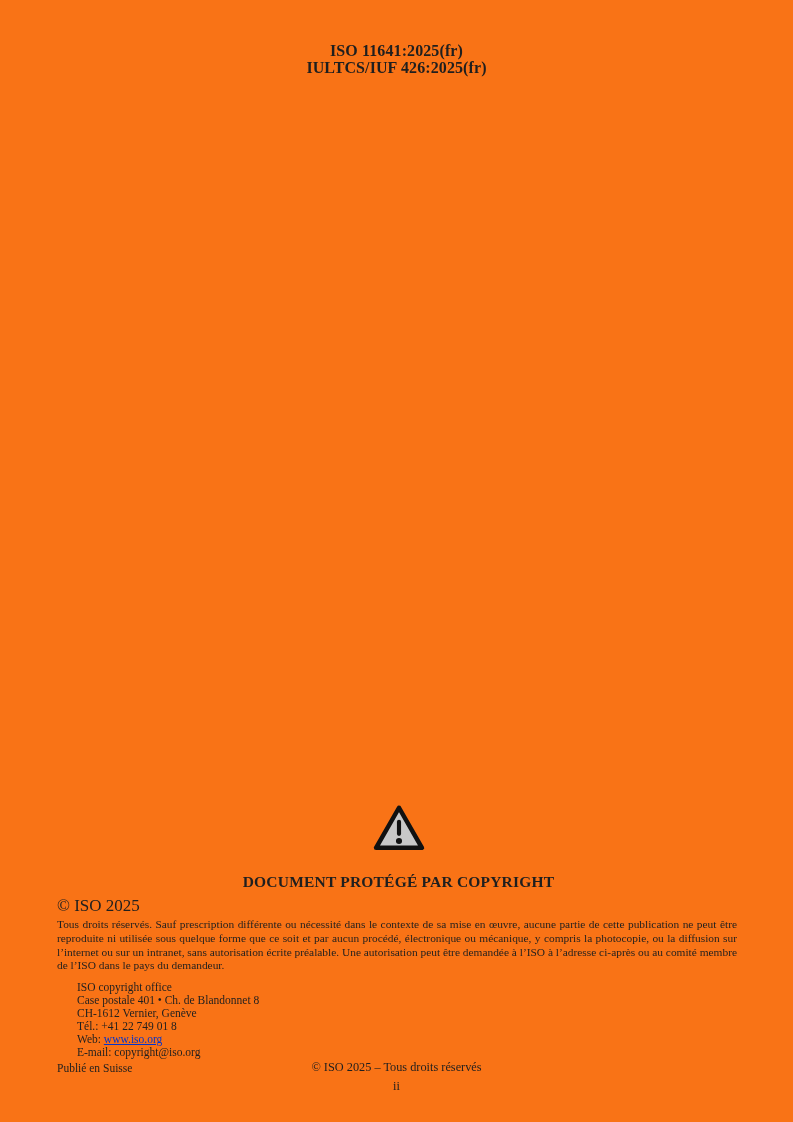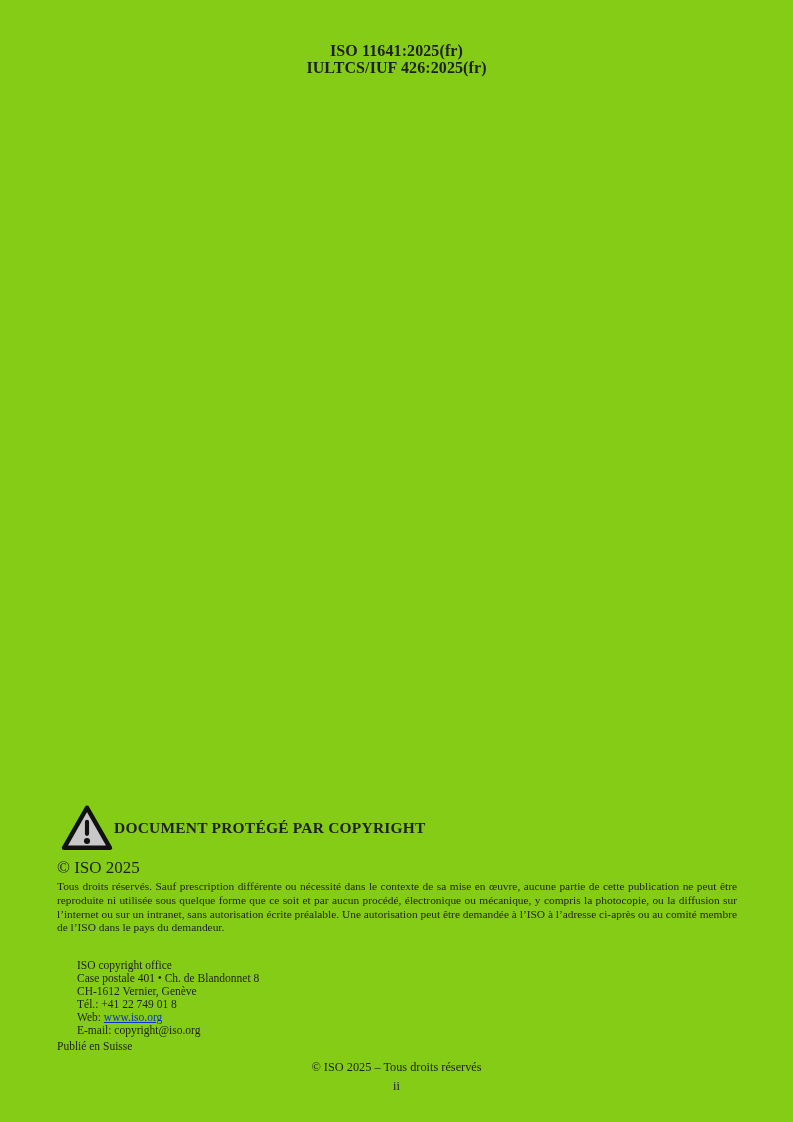--- a/index.html
+++ b/index.html
@@ -4,21 +4,21 @@
 <style>
   html, body {
     margin: 0;
     padding: 0;
     background: #ffffff;
   }
   .page {
     position: relative;
     width: 793px;
     height: 1122px;
-    background: #84cc16;
+    background: #f97316;
     font-family: "Liberation Serif", "DejaVu Serif", serif;
     color: #1f1f1f;
     overflow: hidden;
   }
 
   
   .doc-header {
     position: absolute;
     top: 42px;
     left: 0;
@@ -33,43 +33,45 @@
   
   .copyright-block {
     position: absolute;
     left: 57px;
     right: 56px;
     top: 803px;
   }
   .warning-row {
     display: flex;
     align-items: center;
+    gap: 20px;
     margin-left: 3px;
     margin-bottom: 8px;
+    flex-direction: column;
   }
   .warning-icon {
     display: inline-block;
     width: 54px;
     height: 50px;
     flex: 0 0 auto;
   }
   .warning-icon svg { display: block; width: 100%; height: 100%; }
   .copyright-heading {
     margin: 0;
     font-size: 15.5px;
     font-weight: bold;
     letter-spacing: 0.2px;
   }
   .copyright-line {
     margin: 0 0 5px 0;
     font-size: 17px;
     line-height: 14px;
   }
   .copyright-body {
-    margin: 0 0 24px 0;
+    margin: 0 0 8px 0;
     font-size: 11.4px;
     line-height: 13.8px;
     text-align: justify;
   }
   .address {
     margin-left: 20px;
     font-size: 11.5px;
     line-height: 12.9px;
   }
   .address .link {

